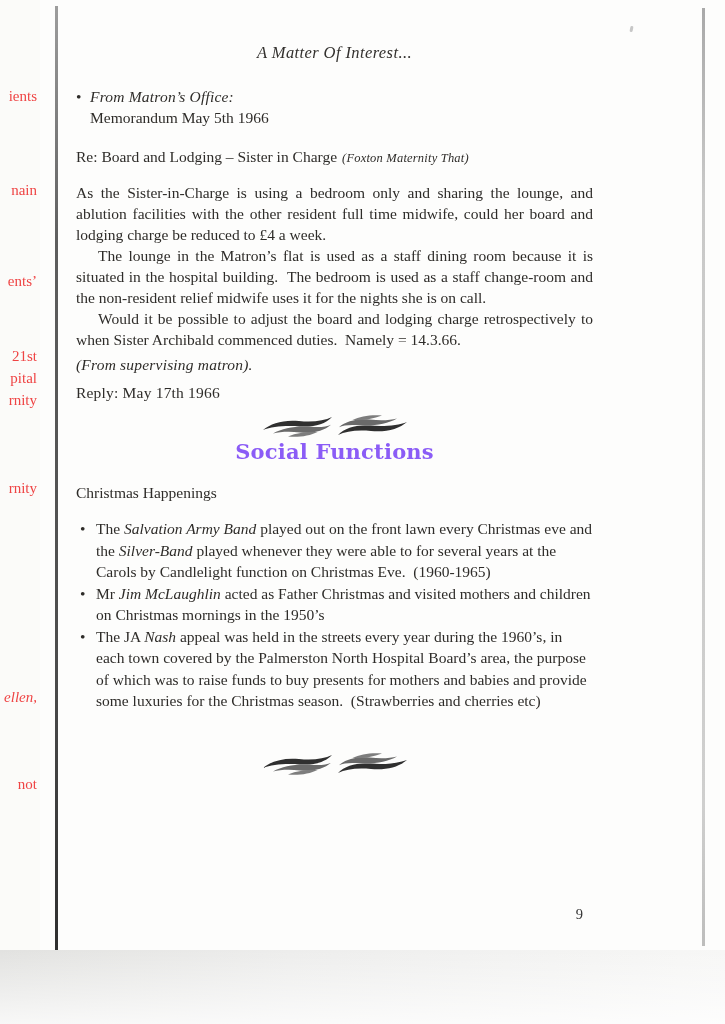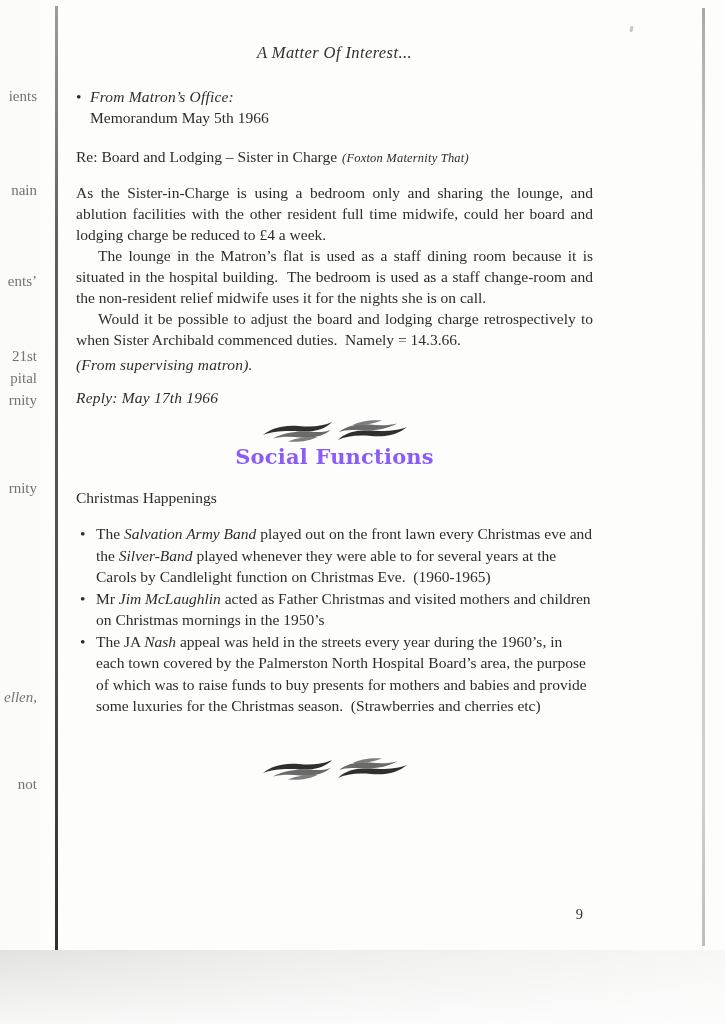--- a/index.html
+++ b/index.html
@@ -4,21 +4,21 @@
 <style>
   html,body{margin:0;padding:0;background:#ffffff;}
   .canvas{
     position:relative; width:725px; height:1024px; overflow:hidden;
     background:#fdfdfc;
     font-family:"Liberation Serif","DejaVu Serif",serif;
     color:#2e2c29;
   }
   
   .left-strip{position:absolute;left:0;top:0;width:40px;height:950px;background:#fbfbf9;}
-  .frag{position:absolute;right:3px;font-size:15px;line-height:17px;color:#737373;white-space:nowrap;}
+  .frag{position:absolute;right:3px;font-size:15px;line-height:17px;color:#ef4444;white-space:nowrap;}
   .gutter-line{position:absolute;left:55px;top:6px;width:3px;height:944px;
     background:linear-gradient(to bottom,#9d9d9d,#5e5e5e 25%,#4c4c4c 70%,#2f2f2f);}
   .right-edge-line{position:absolute;left:702px;top:8px;width:3px;height:938px;
     background:linear-gradient(to bottom,#a9a9a9,#c9c9c8 20%,#cfcfce 85%,#bdbdbc);}
   .bottom-shade{position:absolute;left:0;top:950px;width:725px;height:74px;
     background:linear-gradient(to right,#e2e2e0 0%,#ededec 40%,#f7f7f6 100%);}
   .bottom-shade:after{content:"";position:absolute;inset:0;
     background:linear-gradient(to bottom,rgba(255,255,255,.0),rgba(255,255,255,.75));}
   .speck{position:absolute;left:630px;top:26px;width:3px;height:6px;background:#b9b9b9;border-radius:2px;transform:rotate(12deg);opacity:.8;}
 
@@ -30,21 +30,21 @@
   .memo-head{margin-top:22px;}
   .marker{display:inline-block;width:14px;color:#2e2c29;}
   .memo-head i{font-style:italic;letter-spacing:.2px;}
   .memo-date{margin-left:14px;}
   .re-line{margin-top:18px;}
   .re-line .paren{font-style:italic;font-size:12.5px;margin-left:5px;letter-spacing:.2px;}
   .para{margin:0;text-align:justify;}
   .para.first{margin-top:13px;}
   .para.indent{text-indent:22px;}
   .attribution{margin-top:4px;font-style:italic;letter-spacing:.2px;}
-  .reply-line{margin-top:12px;font-style:italic;letter-spacing:.2px;}
+  .reply-line{margin-top:7px;letter-spacing:.2px;}
   .para.reply-body{margin-top:14px;}
   .flourish{display:block;margin:10px auto 0;}
   .flourish.bottom{margin-top:39px;}
   .section-heading{margin-top:0;text-align:center;font-family:"DejaVu Serif","Liberation Serif",serif;
     font-weight:bold;font-size:21px;line-height:26px;color:#8b5cf6;letter-spacing:.2px;}
   .subheading{margin-top:17px;}
   ul.happenings{margin:15px 0 0;padding:0 0 0 4px;list-style:none;max-width:572px;}
   ul.happenings li{display:flex;line-height:21.5px;}
   ul.happenings .marker{flex:0 0 16px;}
   ul.happenings .li-text{flex:1;}

